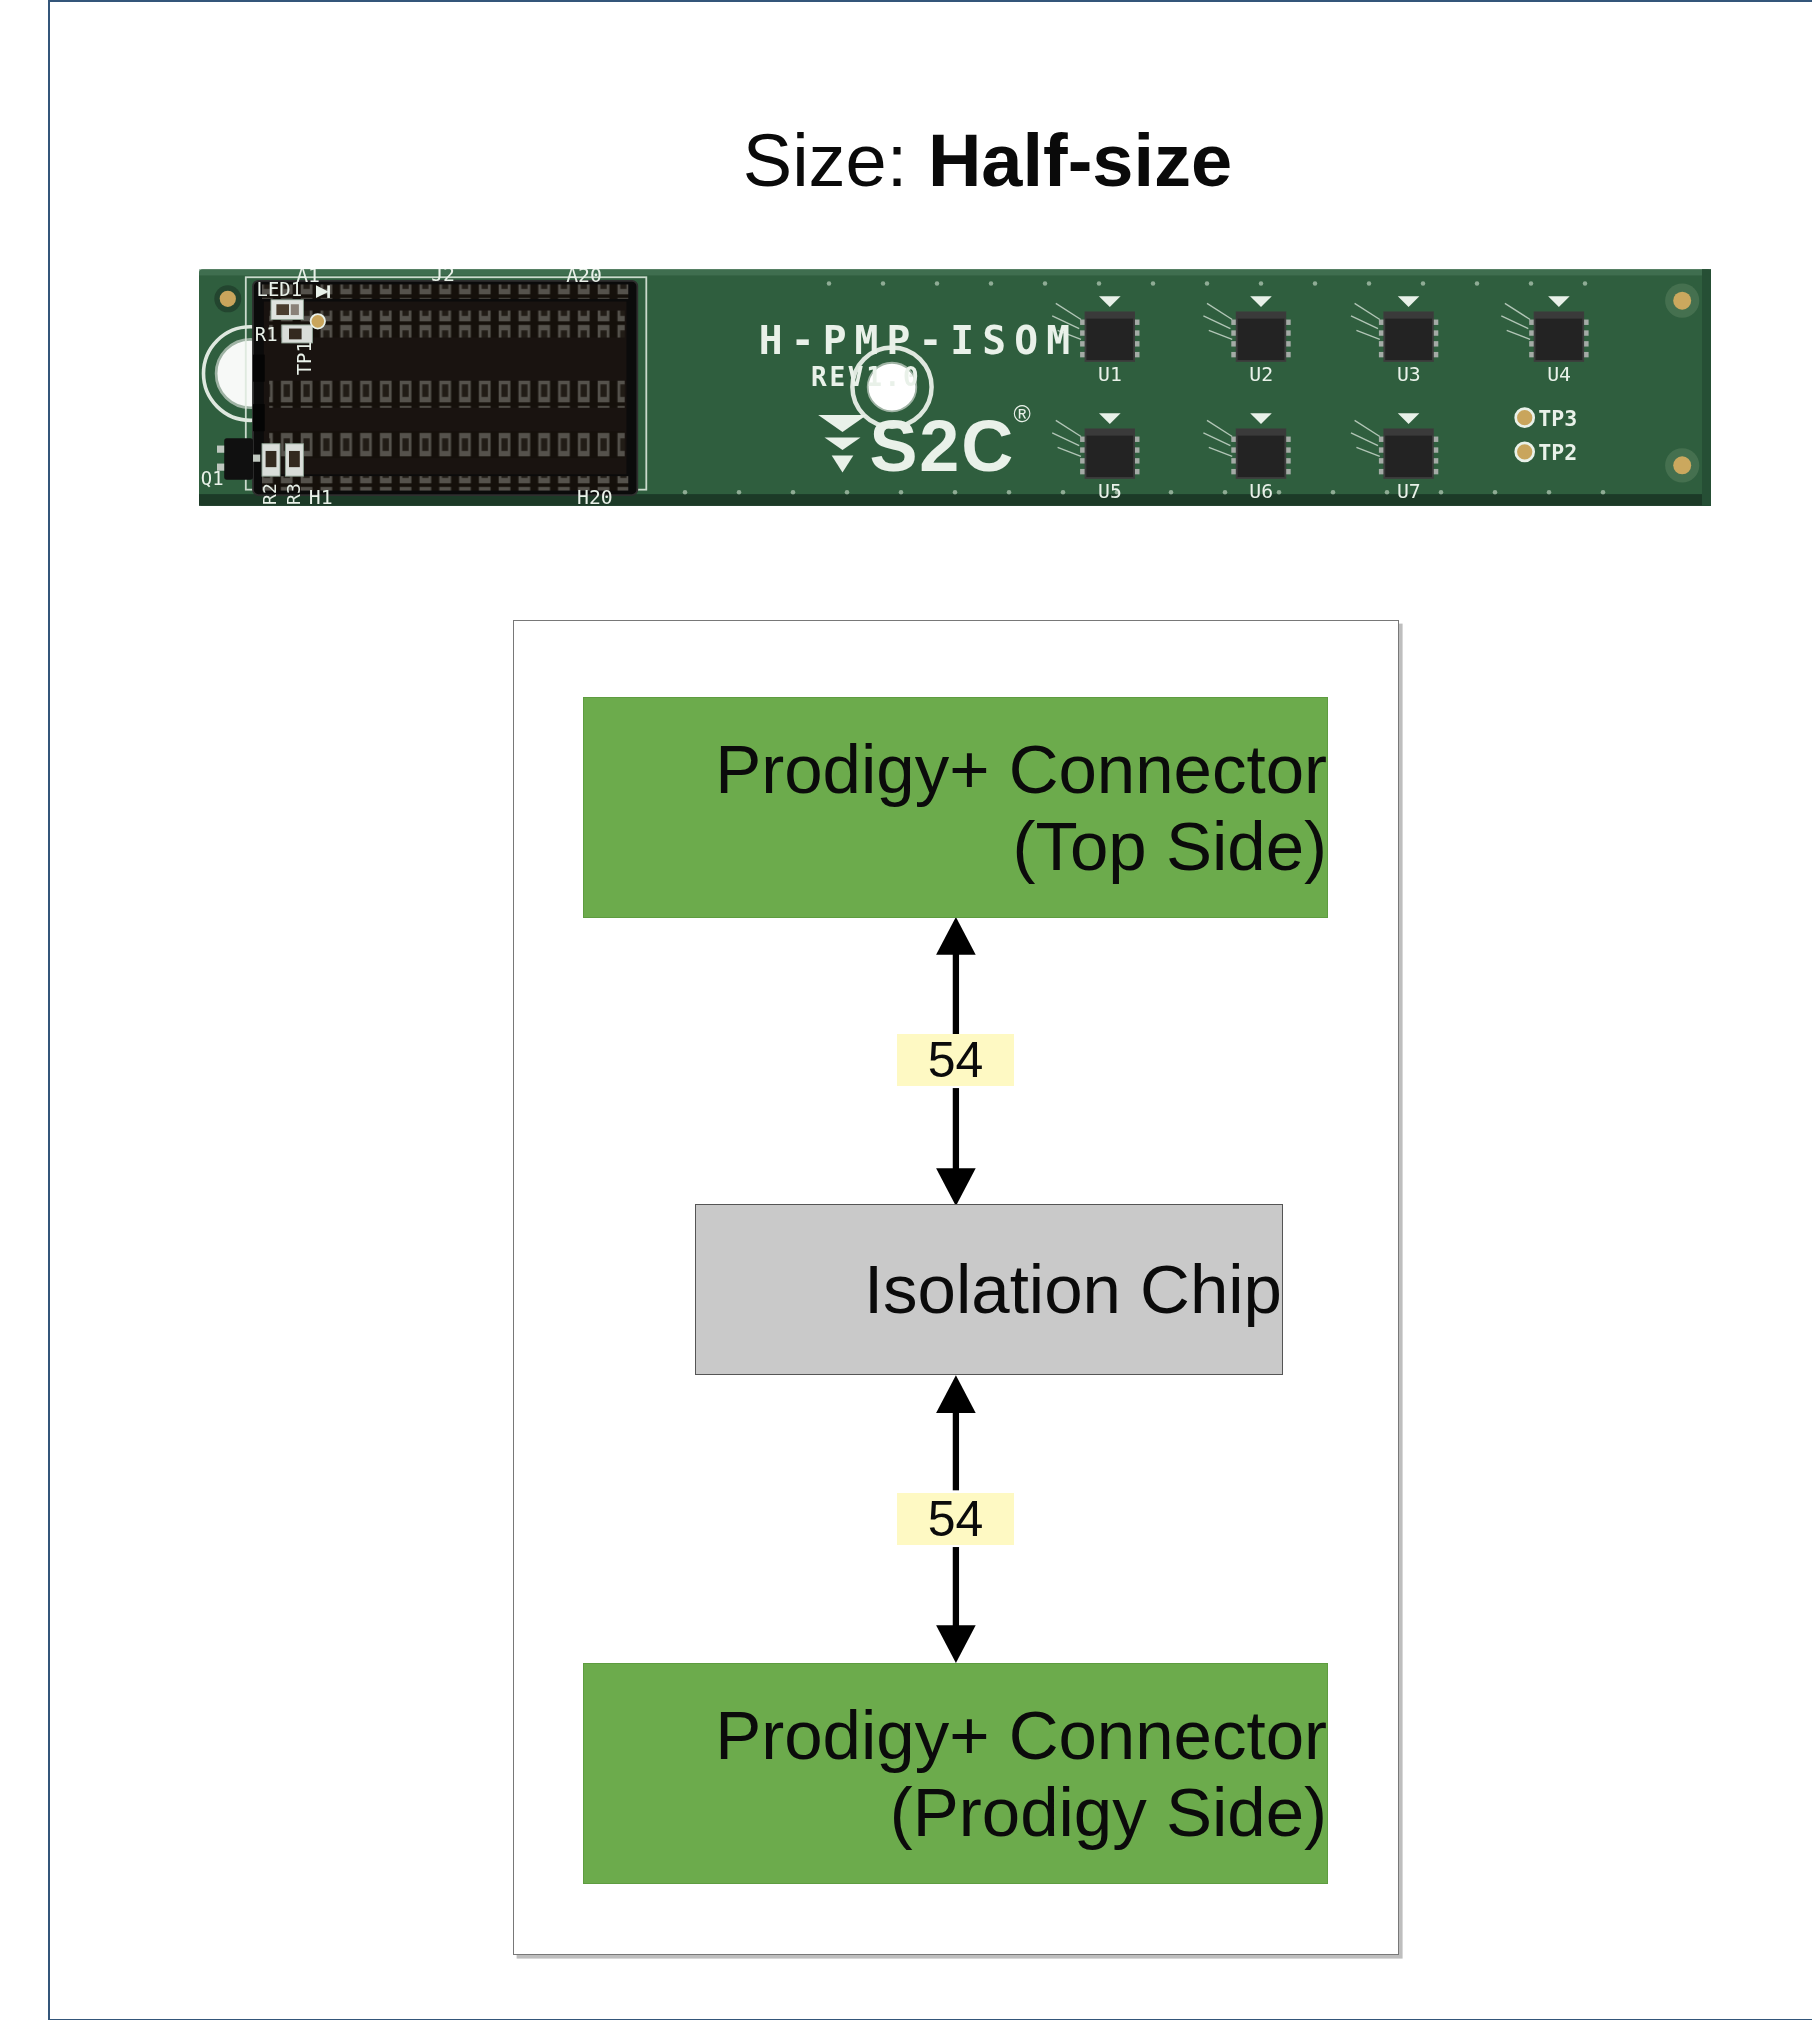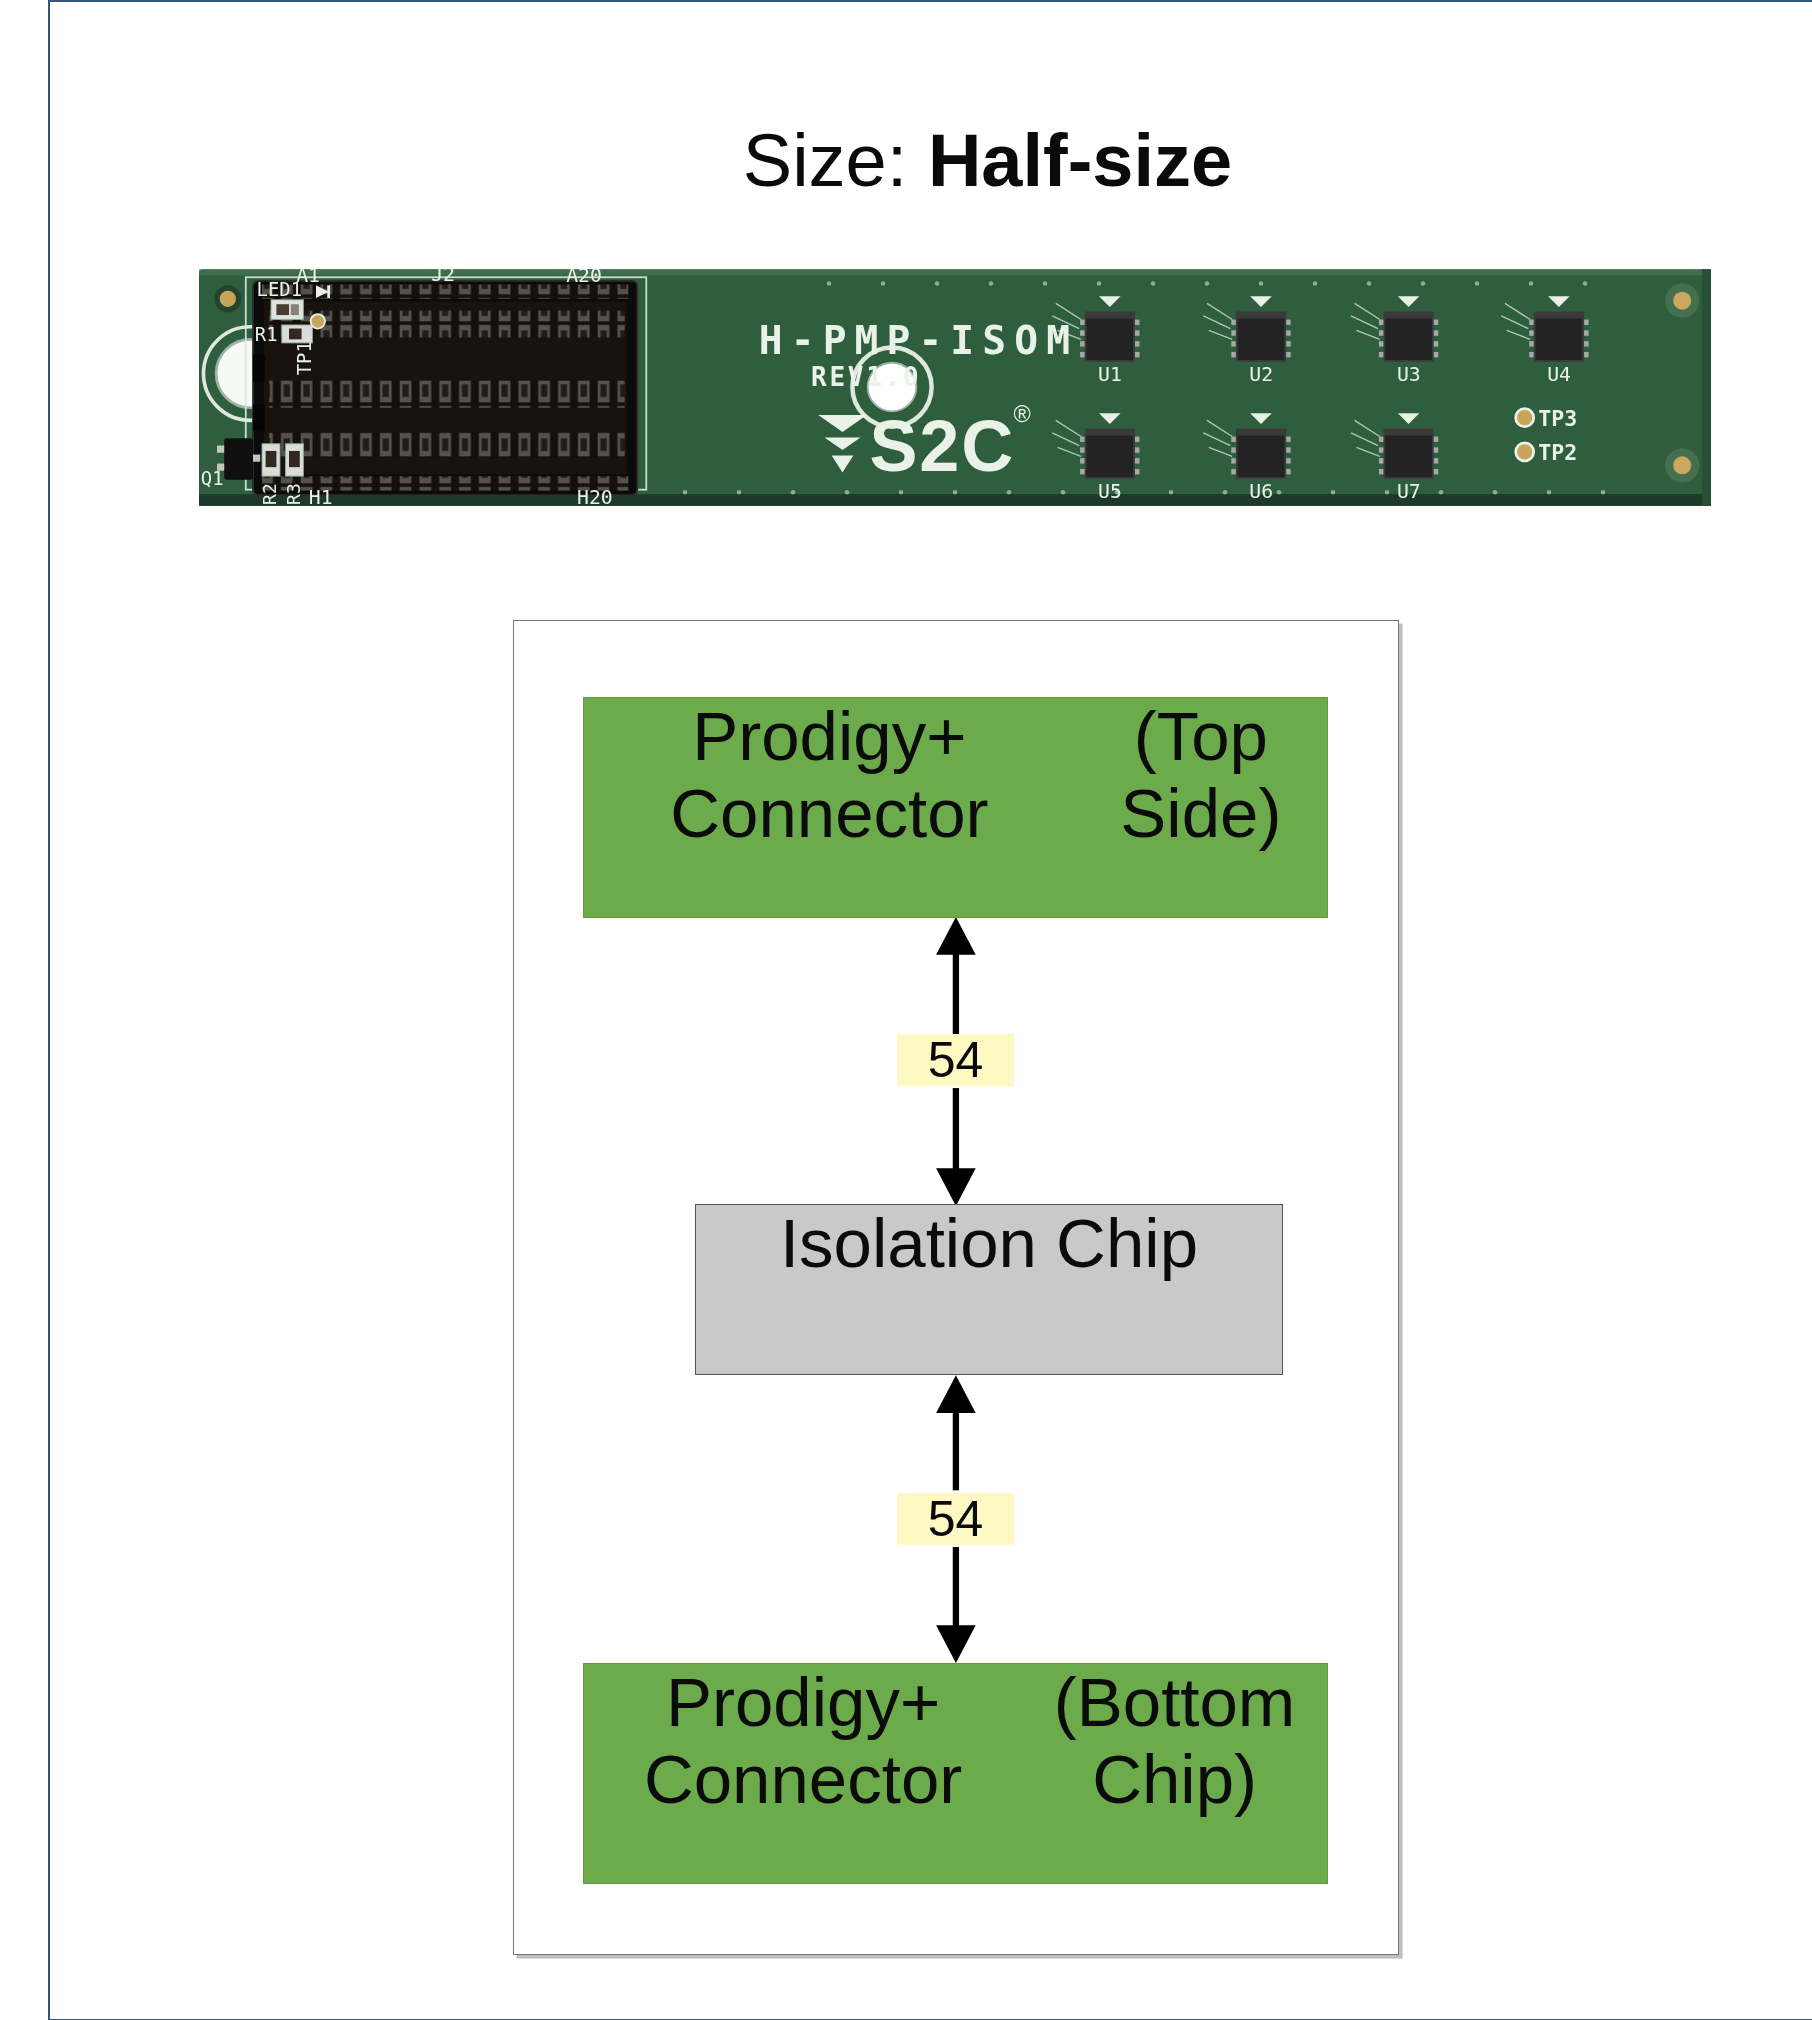--- a/index.html
+++ b/index.html
@@ -23,22 +23,22 @@
   
   .pcb{position:absolute;left:149px;top:267px;width:1512px;height:237px;}
   .silk{fill:#E9F1E9;font-family:"DejaVu Sans Mono",monospace;}
   
   .frame{
     position:absolute;left:463px;top:618px;width:886px;height:1335px;
     box-sizing:border-box;border:1.8px solid #787878;background:#fff;
     box-shadow:3.6px 3.6px 0 rgba(110,110,110,.45);
   }
   .dbox{
-    position:absolute;display:flex;flex-direction:row;
-    align-items:flex-start;justify-content:center;
+    position:absolute;display:flex;flex-direction:column;
+    align-items:flex-end;justify-content:center;
     font-size:69px;line-height:77px;color:#0b0b0b;text-align:center;
     box-sizing:border-box;
   }
   .dbox.green{background:#6CAB4C;border:1.8px solid #5E9C40;}
   .dbox.gray{background:#C9C9C9;border:1.8px solid #555555;}
   .box-top{left:69px;top:76px;width:745px;height:221px;}
   .box-mid{left:181px;top:583px;width:588px;height:171px;}
   .box-bottom{left:69px;top:1042px;width:745px;height:221px;}
   .arrow-label{
     position:absolute;width:117px;text-align:center;
@@ -342,21 +342,21 @@
       <div>Prodigy+ Connector</div>
       <div>(Top Side)</div>
     </div>
 
     <div class="dbox gray box-mid">
       <div>Isolation Chip</div>
     </div>
 
     <div class="dbox green box-bottom">
       <div>Prodigy+ Connector</div>
-      <div>(Bottom Chip)</div>
+      <div>(Prodigy Side)</div>
     </div>
 
     <div class="arrow-label lbl-1">54</div>
     <div class="arrow-label lbl-2">54</div>
   </div>
 
 </div>
 
 
 </body></html>

